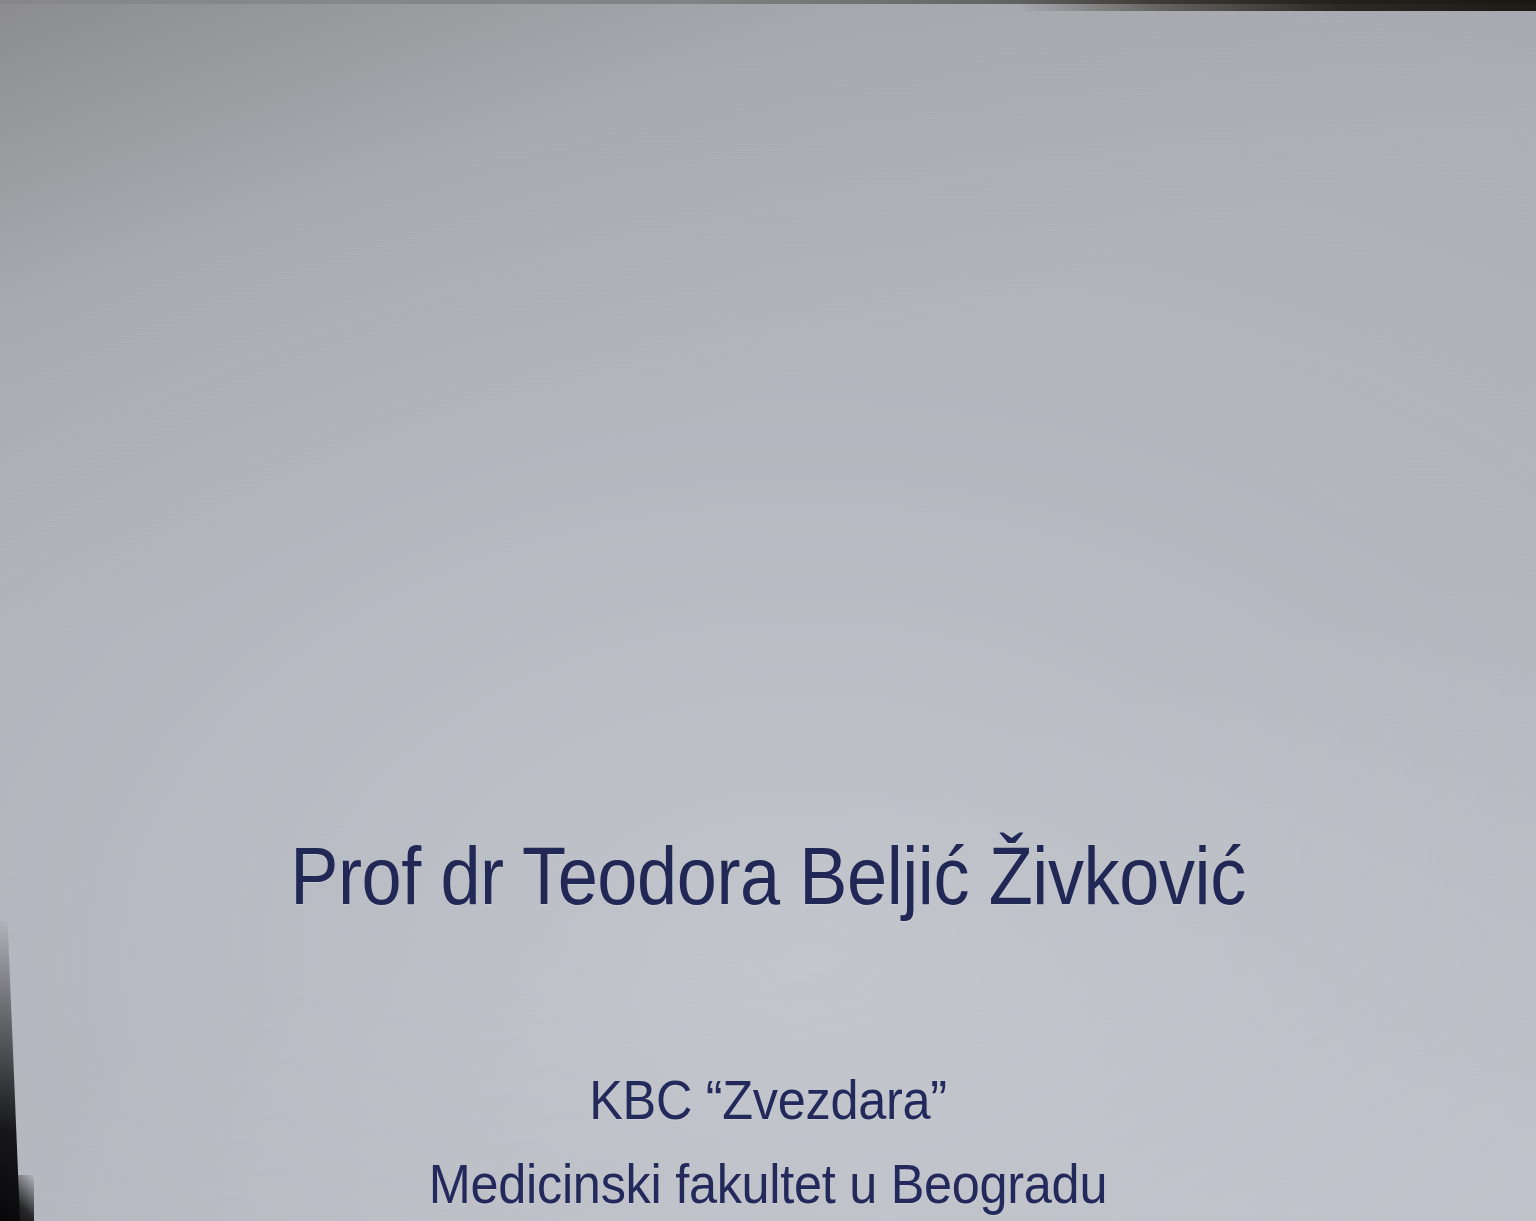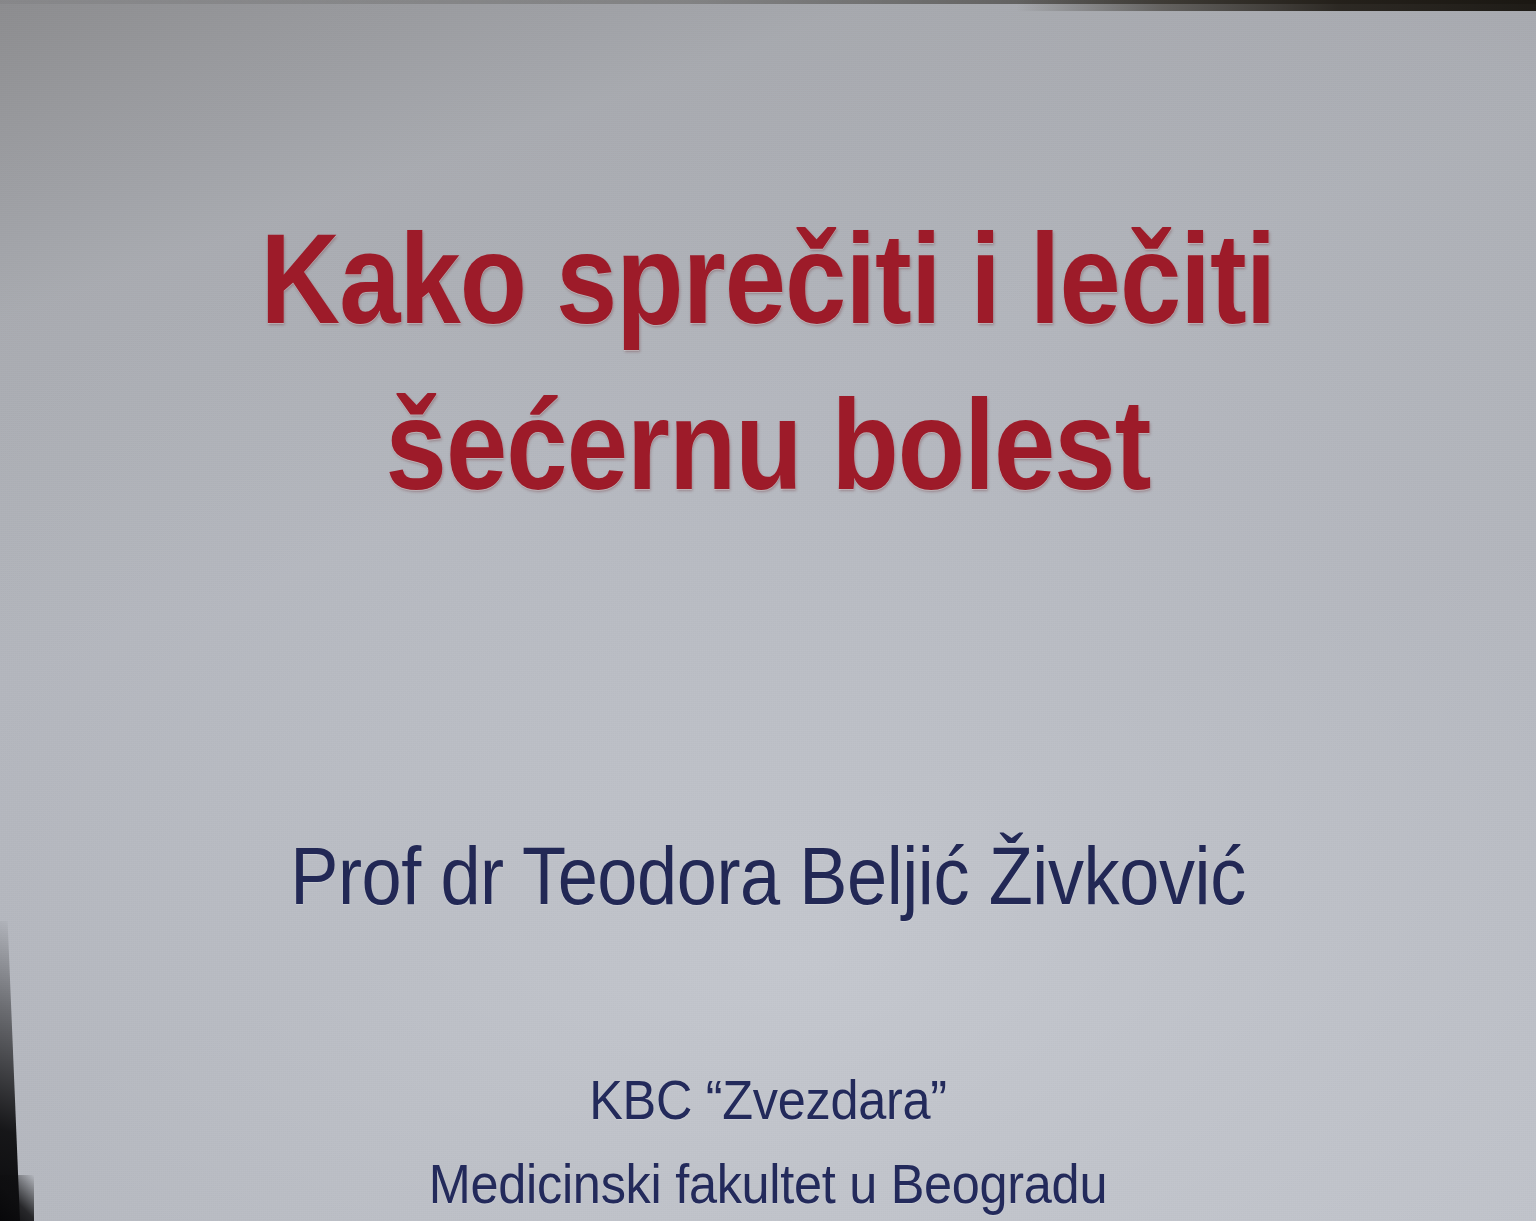--- a/index.html
+++ b/index.html
@@ -171,24 +171,20 @@
 <body>
 
 <div class="photo-frame">
 
   <div class="screen-light-a"></div>
   <div class="screen-light-b"></div>
   <div class="screen-grain"></div>
 
   <div class="slide-content">
 
-    <div class="title-block">
-      <span class="title-line">Kako sprečiti i lečiti</span>
-      <span class="title-line">šećernu bolest</span>
-    </div>
 
     <div class="author-line">Prof dr Teodora Beljić Živković</div>
 
     <div class="affiliation-block">
       <span class="affiliation-line">KBC “Zvezdara”</span>
       <span class="affiliation-line">Medicinski fakultet u Beogradu</span>
     </div>
 
   </div>
 

